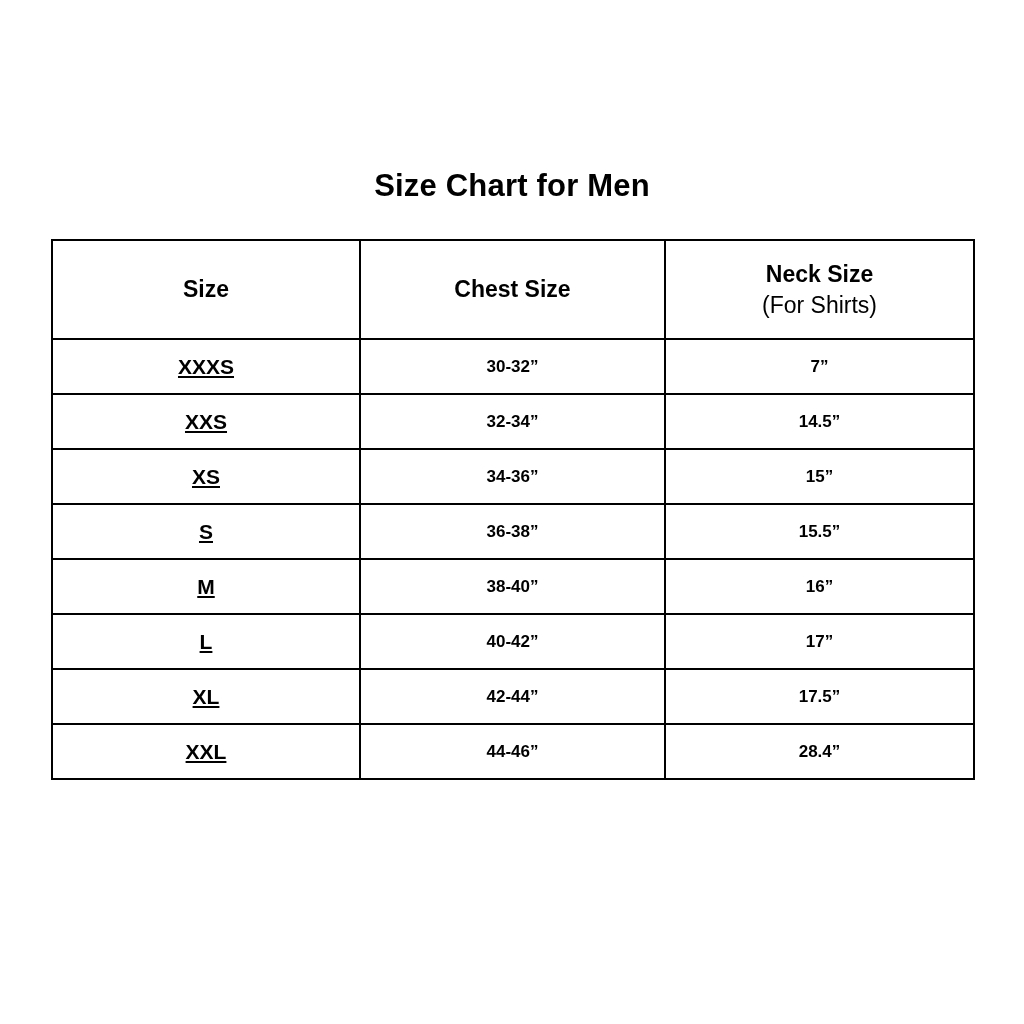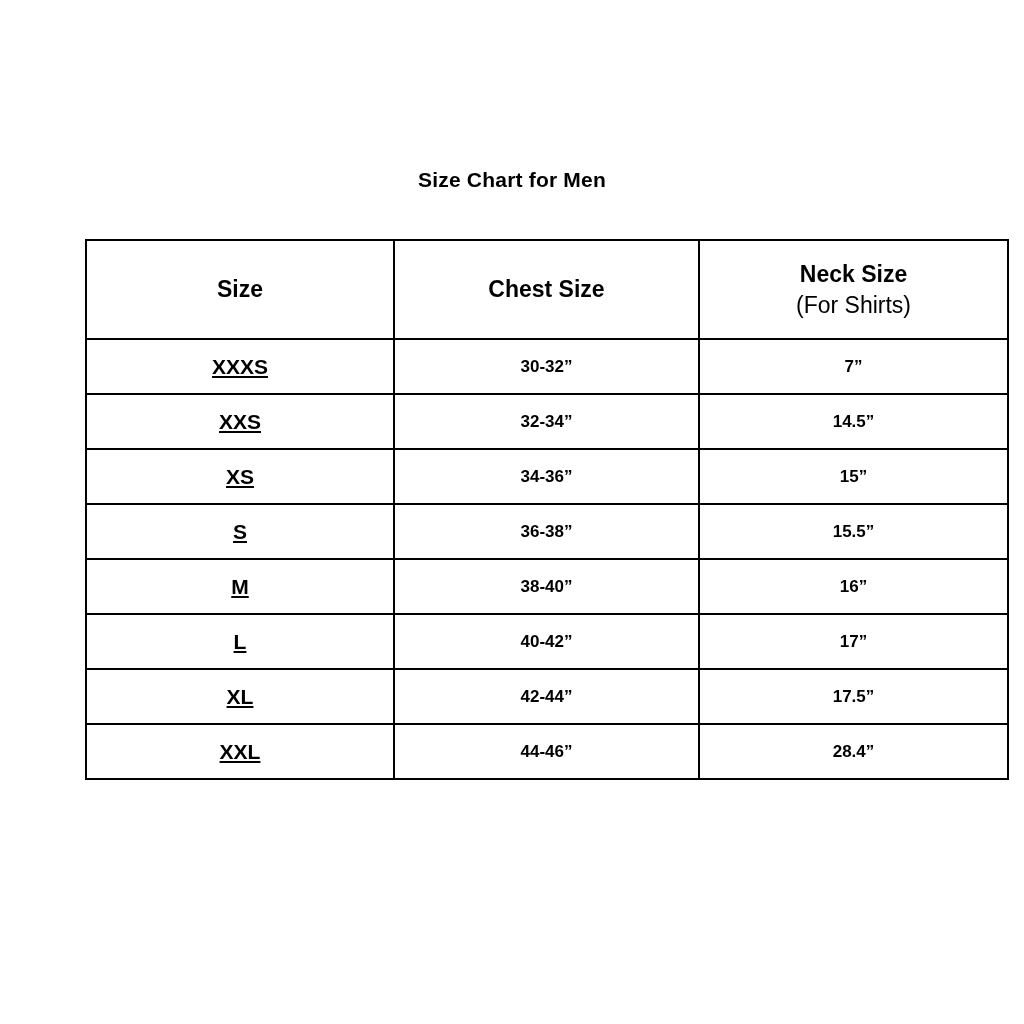--- a/index.html
+++ b/index.html
@@ -19,31 +19,30 @@
     width: 1024px;
     height: 1024px;
     position: relative;
   }
   .chart-title {
     position: absolute;
     top: 168px;
     left: 0;
     width: 1024px;
     text-align: center;
-    font-size: 21px;
+    font-size: 31px;
     font-weight: bold;
     letter-spacing: 0.2px;
     color: #000000;
   }
   .table-wrap {
     position: absolute;
     top: 239px;
     left: 51px;
     width: 922px;
-    margin-left: 34px;
   }
   table.size-table {
     border-collapse: collapse;
     width: 922px;
     table-layout: fixed;
   }
   table.size-table td,
   table.size-table th {
     border: 2px solid #000000;
     text-align: center;

